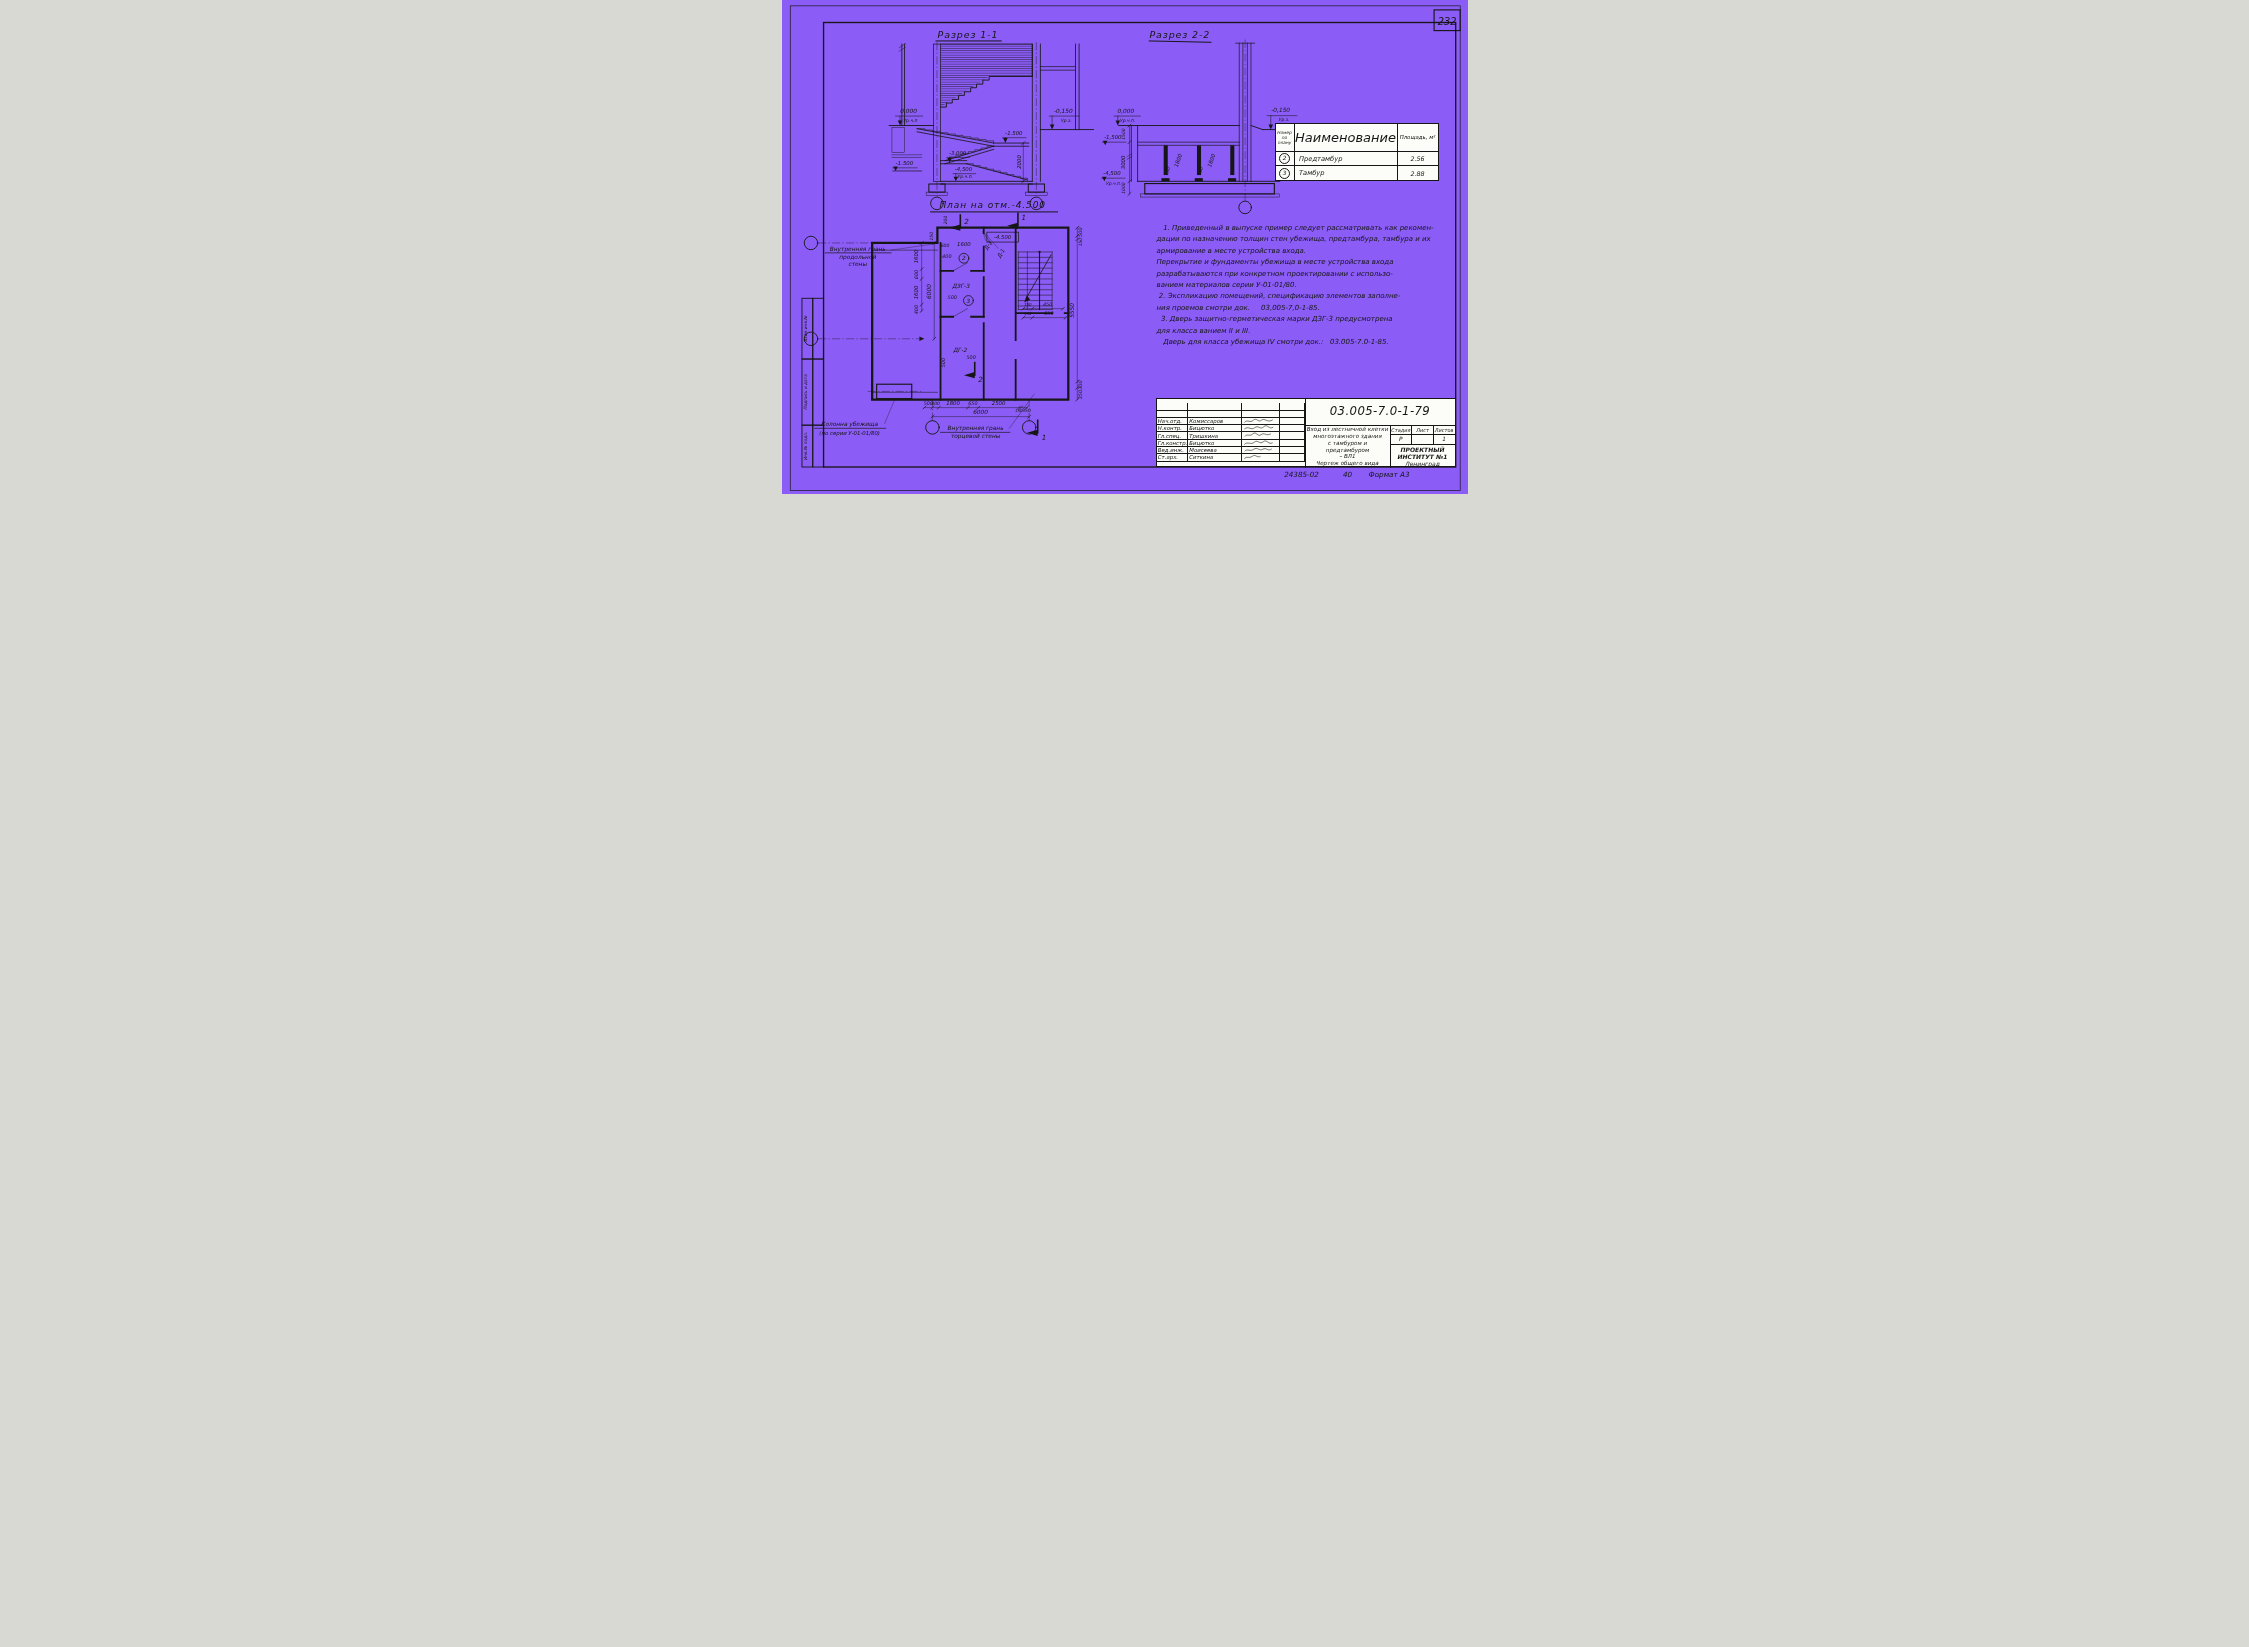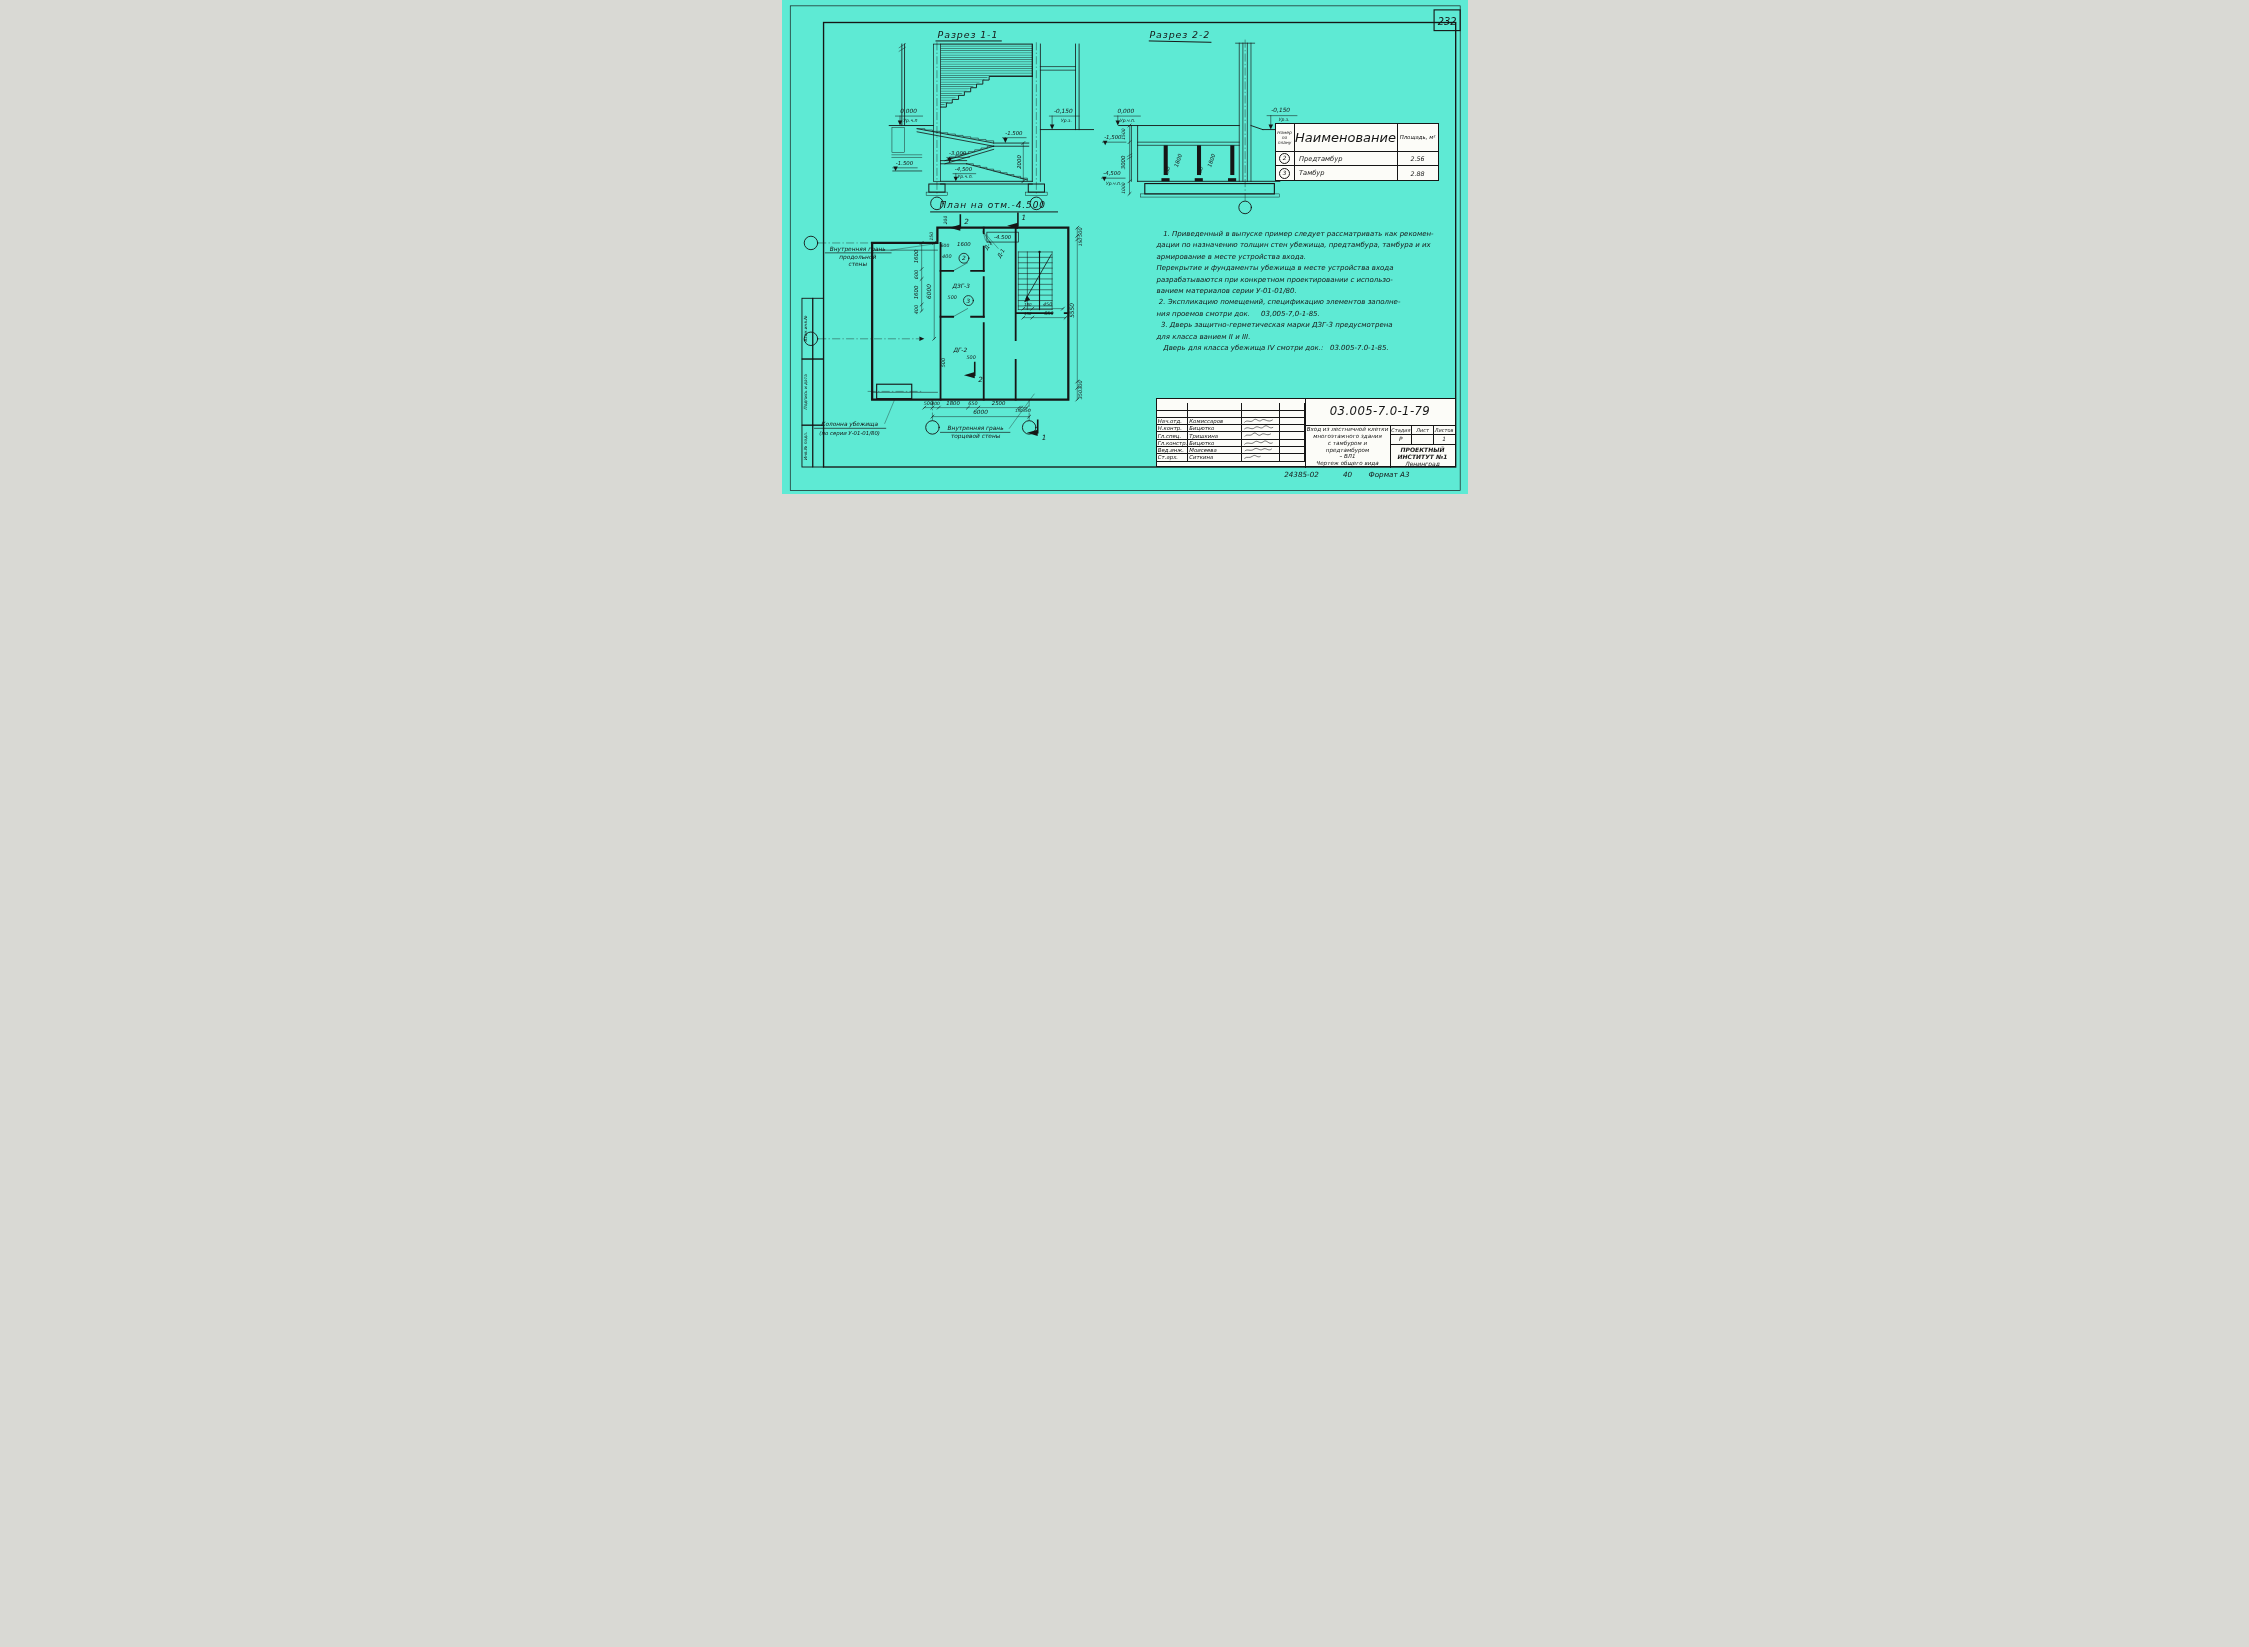--- a/index.html
+++ b/index.html
@@ -1,16 +1,16 @@
 <!DOCTYPE html>
 <html style="font-size:7.2px"><head>
 <meta charset="utf-8">
 <style>
   html,body{margin:0;padding:0;background:#d9d9d4;}
-  .sheet{position:relative;width:686px;height:494px;margin:0 auto;background:#5eead4;
+  .sheet{position:relative;width:686px;height:494px;margin:0 auto;background:#8b5cf6;
          font-family:"DejaVu Sans",sans-serif;font-style:italic;color:#161616;overflow:hidden;}
   .sheet svg.base{position:absolute;left:0;top:0;}
   svg text{fill:#161616;font-family:"DejaVu Sans",sans-serif;font-style:italic;}
   .ln08,.ln1,.ln12,.ln15,.ln18,.ln2,.ln22,.ln25,.ln3,.ln35,.ln4,.ln5{stroke:#161616;fill:none;stroke-linecap:square;}
   .ln08{stroke-width:.8}.ln1{stroke-width:1}.ln12{stroke-width:1.2}.ln15{stroke-width:1.5}
   .ln18{stroke-width:1.8}.ln2{stroke-width:2}.ln22{stroke-width:2.2}.ln25{stroke-width:2.5}
   .ln3{stroke-width:3}.ln35{stroke-width:3.5}.ln4{stroke-width:4}.ln5{stroke-width:5}
   .dash{stroke:#161616;stroke-width:.9;stroke-dasharray:18 5 3 5;fill:none}
   .fil{fill:#161616;stroke:none}
   
@@ -21,21 +21,21 @@
   .tbl .tr+.tr .tc{border-top:0.9px solid #161616;}
   .tbl .c1{width:19px}.tbl .c2{flex:1}.tbl .c3{width:40px}
   .tbl .th{height:27px}.tbl .td{height:14.4px}
   .tbl .th .c1{font-size:4.3px;line-height:5px}
   .tbl .th .c2{font-size:13px}
   .tbl .th .c3{font-size:5.4px;line-height:6.3px}
   .tbl .td .c2{justify-content:flex-start;padding-left:4.5px;font-size:6.7px}
   .tbl .td .c3{font-size:6.3px}
   .circ{display:inline-block;width:9px;height:9px;border:0.7px solid #161616;border-radius:50%;line-height:8.5px;text-align:center;font-size:5.8px;}
   
-  .notes{position:absolute;left:375px;top:229px;width:297px;font-size:7px;line-height:11.4px;}
+  .notes{position:absolute;left:375px;top:223px;width:297px;font-size:7px;line-height:11.4px;}
   .notes .nline{white-space:pre-wrap;}
   
   .tb{position:absolute;left:374px;top:398px;width:300px;height:69px;border:1.3px solid #161616;box-sizing:border-box;display:flex;background:#fcfcf8;align-items:center;}
   .tb-left{width:148px;display:grid;grid-template-columns:31.5px 54px 38px 25px;grid-template-rows:7.2px 7.2px repeat(6,1fr);}
   .tb-left .tc{border-right:0.9px solid #161616;border-bottom:0.9px solid #161616;box-sizing:border-box;display:flex;align-items:center;padding-left:1.3px;font-size:5.4px;overflow:hidden;white-space:nowrap;}
   .tb-right{flex:1;display:flex;flex-direction:column;border-left:1.1px solid #161616;}
   .tb-doc{height:27px;display:flex;align-items:center;justify-content:center;font-size:11.7px;letter-spacing:0.4px;border-bottom:1.1px solid #161616;}
   .tb-low{flex:1;display:flex;}
   .tb-title{width:84px;display:flex;flex-direction:column;justify-content:center;text-align:center;font-size:5.6px;line-height:6.7px;padding:0.9px;box-sizing:border-box;}
   .tb-stage{flex:1;border-left:1.1px solid #161616;display:flex;flex-direction:column;}

